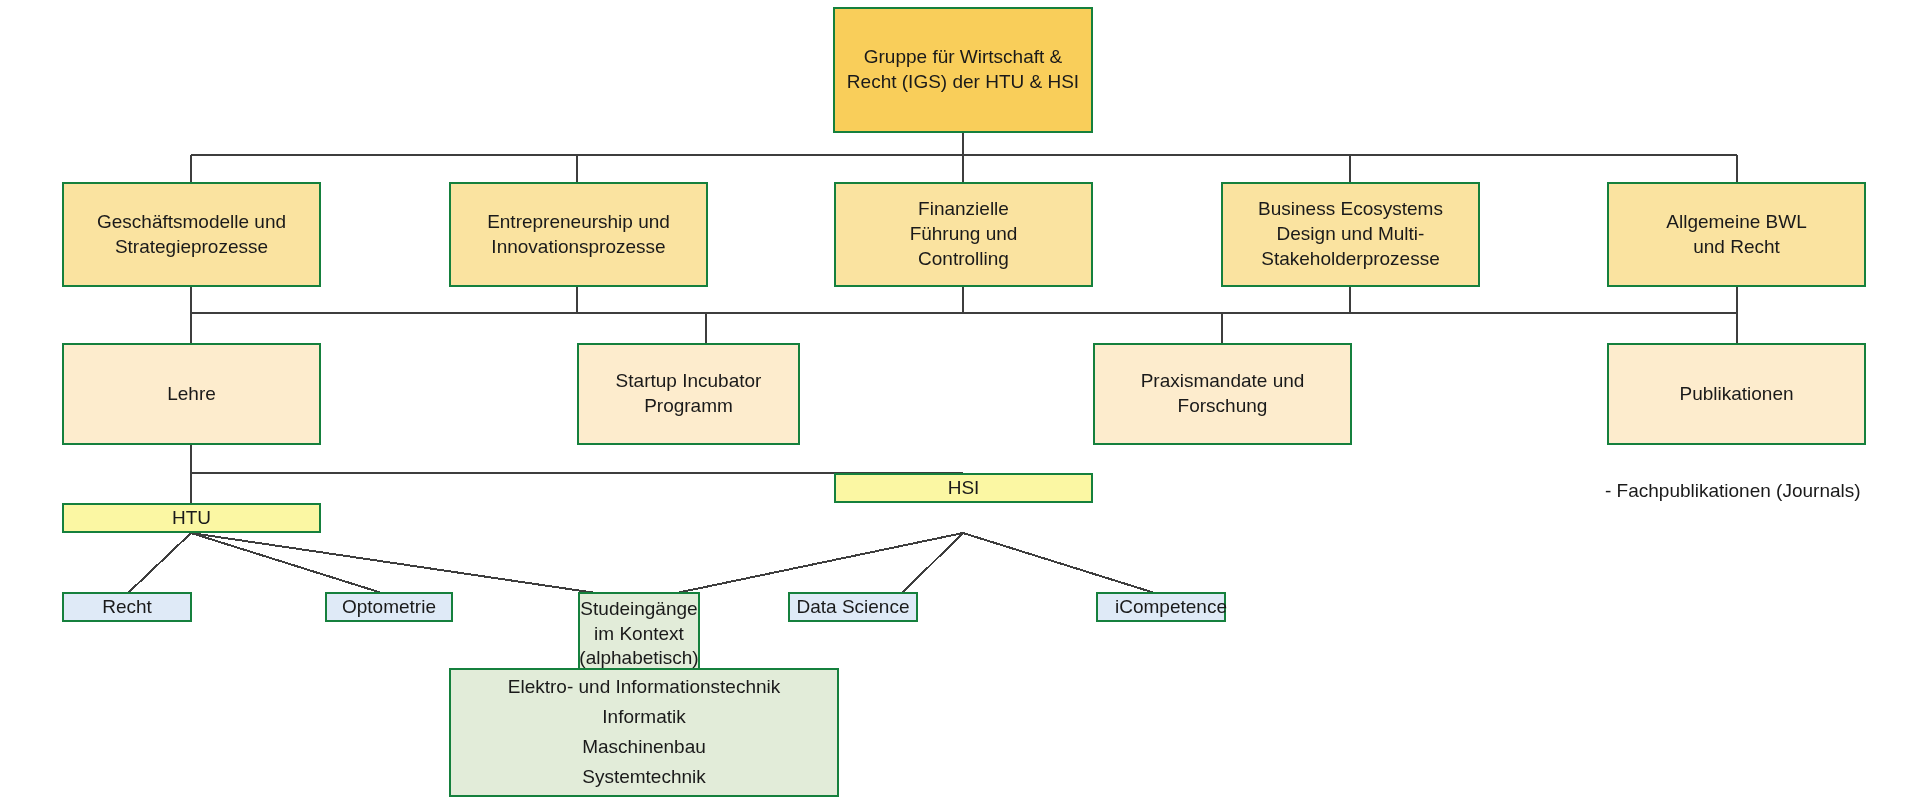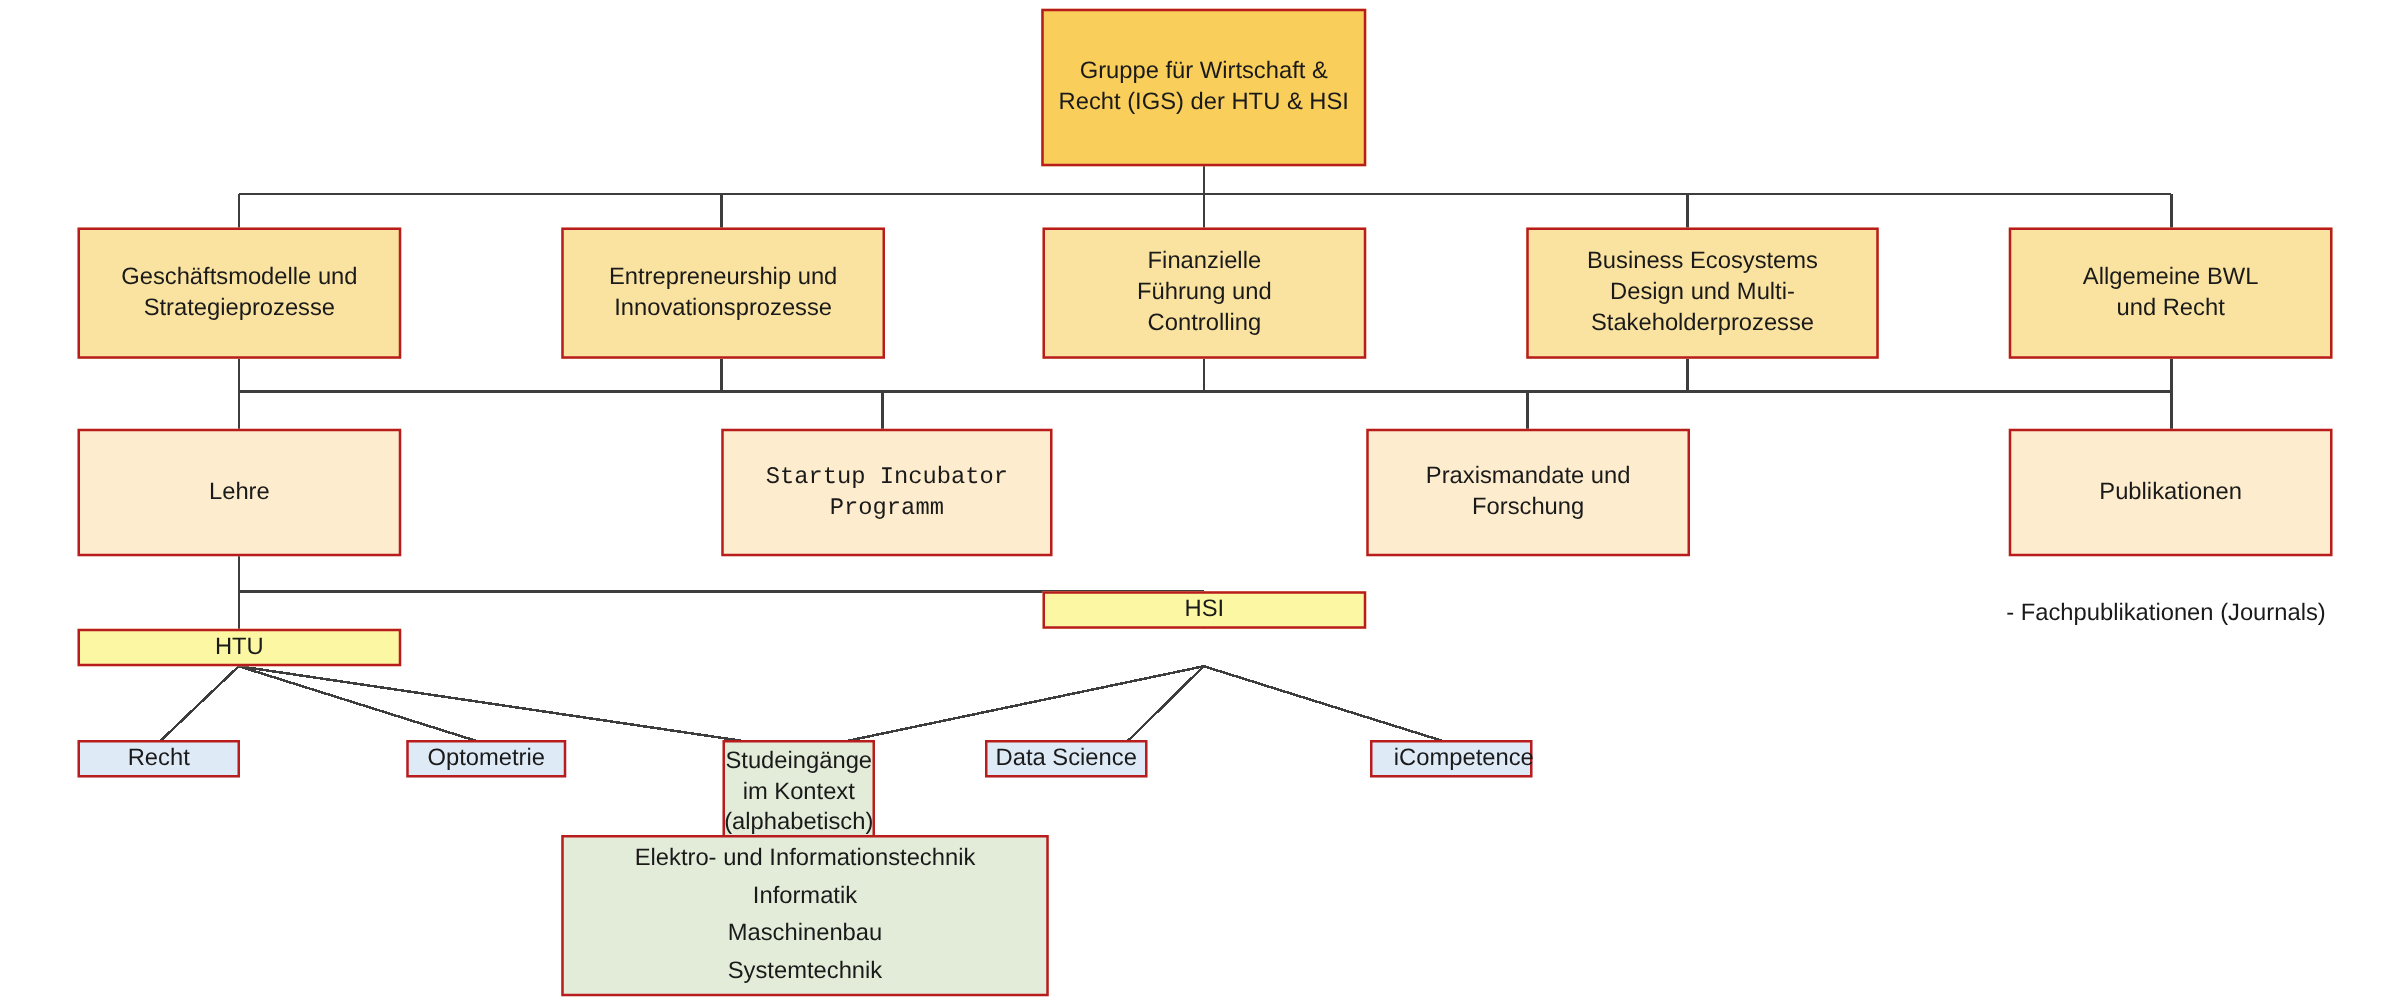--- a/index.html
+++ b/index.html
@@ -24,21 +24,21 @@
     position: absolute;
     left: 0;
     top: 0;
     width: 1920px;
     height: 805px;
     pointer-events: none;
   }
   .node {
     position: absolute;
     box-sizing: border-box;
-    border: 2px solid #b91c1c;
+    border: 2px solid #15803d;
     display: flex;
     flex-direction: column;
     align-items: center;
     justify-content: center;
     text-align: center;
     color: #1a1a1a;
     line-height: 1.30;
     z-index: 2;
   }
   .node .line {
@@ -145,36 +145,36 @@
     <span class="line">Entrepreneurship und</span>
     <span class="line">Innovationsprozesse</span>
   </div>
 
   <div class="node lvl-dept" style="left:834px; top:182px; width:259px; height:105px;">
     <span class="line">Finanzielle</span>
     <span class="line">Führung und</span>
     <span class="line">Controlling</span>
   </div>
 
-  <div class="node lvl-dept" style="left:1221px; top:182px; width:282px; height:105px;">
+  <div class="node lvl-dept" style="left:1221px; top:182px; width:259px; height:105px;">
     <span class="line">Business Ecosystems</span>
     <span class="line">Design und Multi-</span>
     <span class="line">Stakeholderprozesse</span>
   </div>
 
   <div class="node lvl-dept" style="left:1607px; top:182px; width:259px; height:105px;">
     <span class="line">Allgemeine BWL</span>
     <span class="line">und Recht</span>
   </div>
 
   <div class="node lvl-func" style="left:62px; top:343px; width:259px; height:102px;">
     <span class="line">Lehre</span>
   </div>
 
-  <div class="node lvl-func" style="left:577px; top:343px; width:265px; height:102px;font-family:Liberation Mono, monospace;">
+  <div class="node lvl-func" style="left:577px; top:343px; width:223px; height:102px;">
     <span class="line">Startup Incubator</span>
     <span class="line">Programm</span>
   </div>
 
   <div class="node lvl-func" style="left:1607px; top:343px; width:259px; height:102px;">
     <span class="line">Publikationen</span>
   </div>
 
   <div class="node lvl-func" style="left:1093px; top:343px; width:259px; height:102px;">
     <span class="line">Praxismandate und</span>

